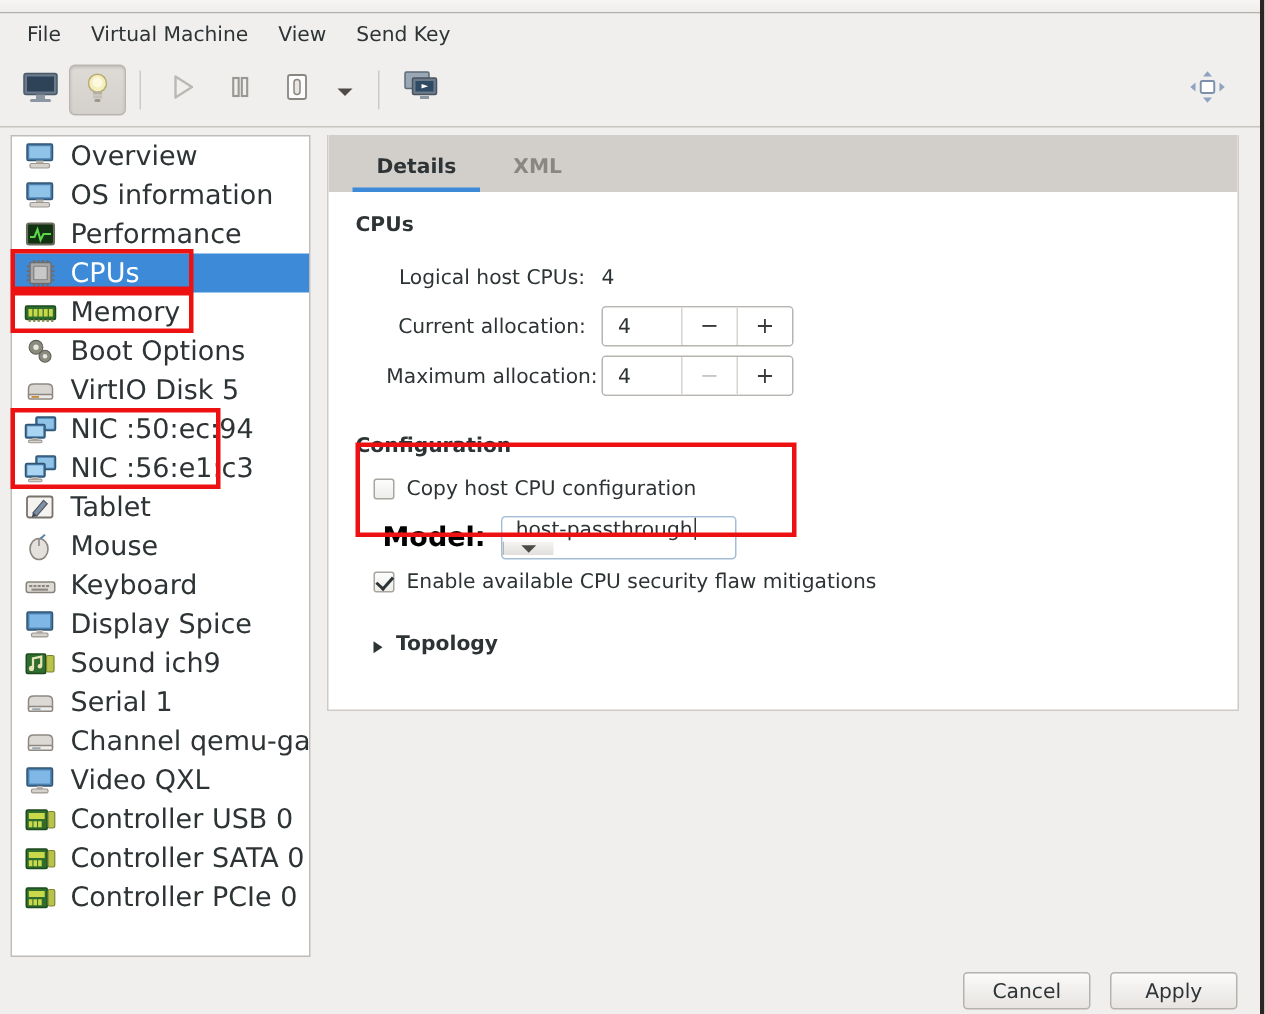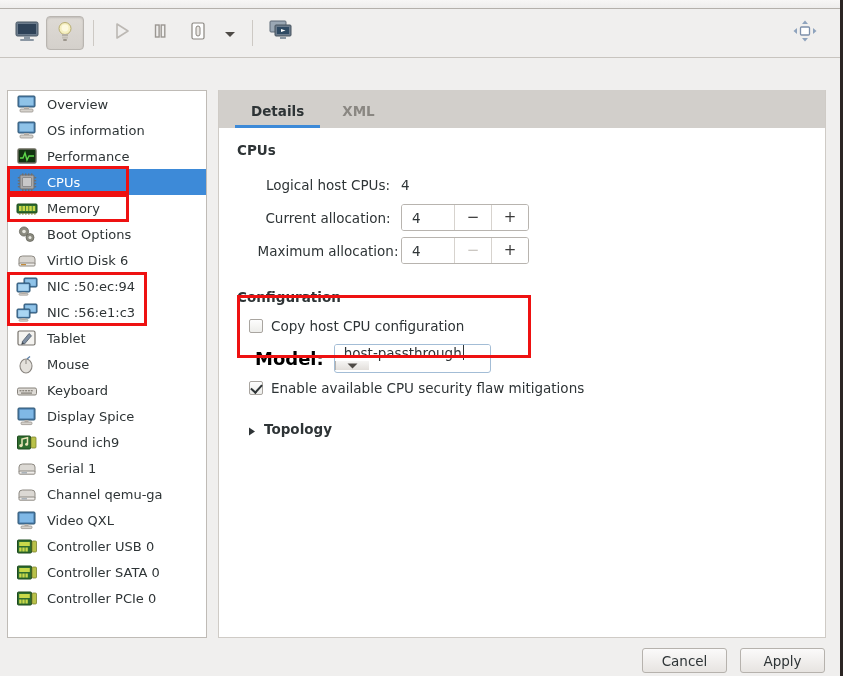--- a/index.html
+++ b/index.html
@@ -86,21 +86,21 @@
     background: #ffffff;
     border: 1px solid #bfbbb6;
     overflow: hidden;
   }
   .dev-row {
     height: 26px;
     display: flex;
     align-items: center;
     padding-left: 8px;
     gap: 9px;
-    font-size: 13px;
+    font-size: 18px;
     color: #2e3436;
     white-space: nowrap;
   }
   .dev-row.selected {
     background: #3d8ad8;
     color: #ffffff;
   }
   .dev-icon {
     width: 22px; height: 19px;
     flex: none;
@@ -117,21 +117,21 @@
     border-radius: 3px;
     display: flex; align-items: center; justify-content: center;
     font-size: 13.5px;
     color: #2e3436;
   }
 
   
   .content {
     position: absolute;
     left: 218px; top: 4px;
-    width: 608px; height: 548px;
+    width: 608px; height: 384px;
     background: #ffffff;
     border: 1px solid #cfcbc6;
     border-top: none;
     overflow: hidden;
   }
   .tabstrip {
     height: 38px;
     background: #d2cfcb;
     display: flex;
     align-items: flex-end;
@@ -316,20 +316,26 @@
     z-index: 40;
   }
 </style>
 </head>
 <body>
 
 <div id="app">
 
   <div class="win-strip"></div>
 
+  <div class="menubar">
+    <div class="menu-item">File</div>
+    <div class="menu-item">Virtual Machine</div>
+    <div class="menu-item">View</div>
+    <div class="menu-item">Send Key</div>
+  </div>
 
   <div class="toolbar">
 
     <div class="tb-btn">
       <span>
         <svg width="26" height="22" viewBox="0 0 26 22">
           <rect x="2" y="2" width="22" height="14" rx="1.5" fill="#6b7b8c" stroke="#4a5865" stroke-width="1"></rect>
           <rect x="4" y="4" width="18" height="10" fill="#2e4258"></rect>
           <rect x="10" y="16" width="6" height="3" fill="#8b97a3"></rect>
           <rect x="6" y="19" width="14" height="2" rx="1" fill="#8b97a3"></rect>
@@ -505,21 +511,21 @@
         </svg>
         <span>Boot Options</span>
       </div>
 
       <div class="dev-row">
         <svg class="dev-icon" viewBox="0 0 22 19">
           <path d="M3 13 L3 8 Q3 5 6.5 5 L15.5 5 Q19 5 19 8 L19 13 Z" fill="#d9d6d1" stroke="#8d8982" stroke-width="1"></path>
           <rect x="3" y="12" width="16" height="3" rx="1" fill="#eceae7" stroke="#8d8982" stroke-width="1"></rect>
           <rect x="5" y="13" width="5" height="1.2" fill="#c48a3a"></rect>
         </svg>
-        <span>VirtIO Disk 6</span>
+        <span>VirtIO Disk 5</span>
       </div>
 
       <div class="dev-row">
         <svg class="dev-icon" viewBox="0 0 22 19">
           <rect x="8" y="1" width="13" height="9" rx="1" fill="#4d7fae" stroke="#2f5673" stroke-width="1"></rect>
           <rect x="9.2" y="2.2" width="10.6" height="6.6" fill="#8fc3e8"></rect>
           <rect x="1" y="6" width="13" height="9" rx="1" fill="#4d7fae" stroke="#2f5673" stroke-width="1"></rect>
           <rect x="2.2" y="7.2" width="10.6" height="6.6" fill="#a9d5f2"></rect>
           <rect x="5.5" y="15" width="4" height="1.6" fill="#b9b5af"></rect>
           <rect x="3" y="16.4" width="9" height="1.8" rx=".8" fill="#d6d2cc" stroke="#9b968f" stroke-width=".7"></rect>

